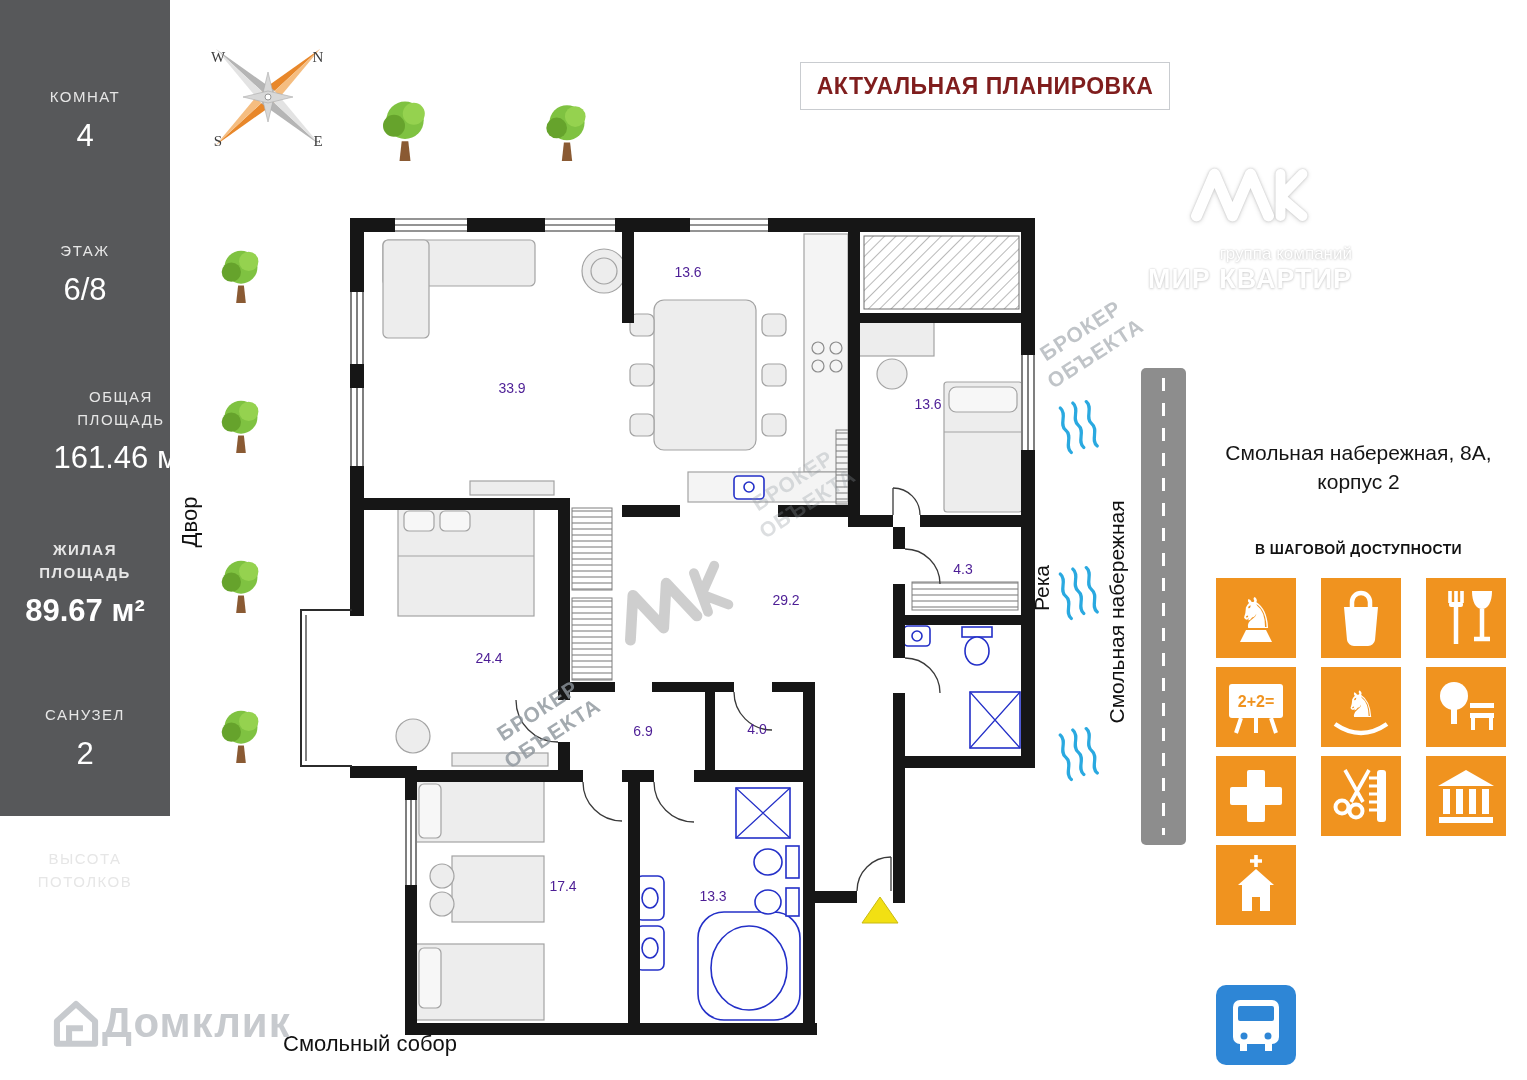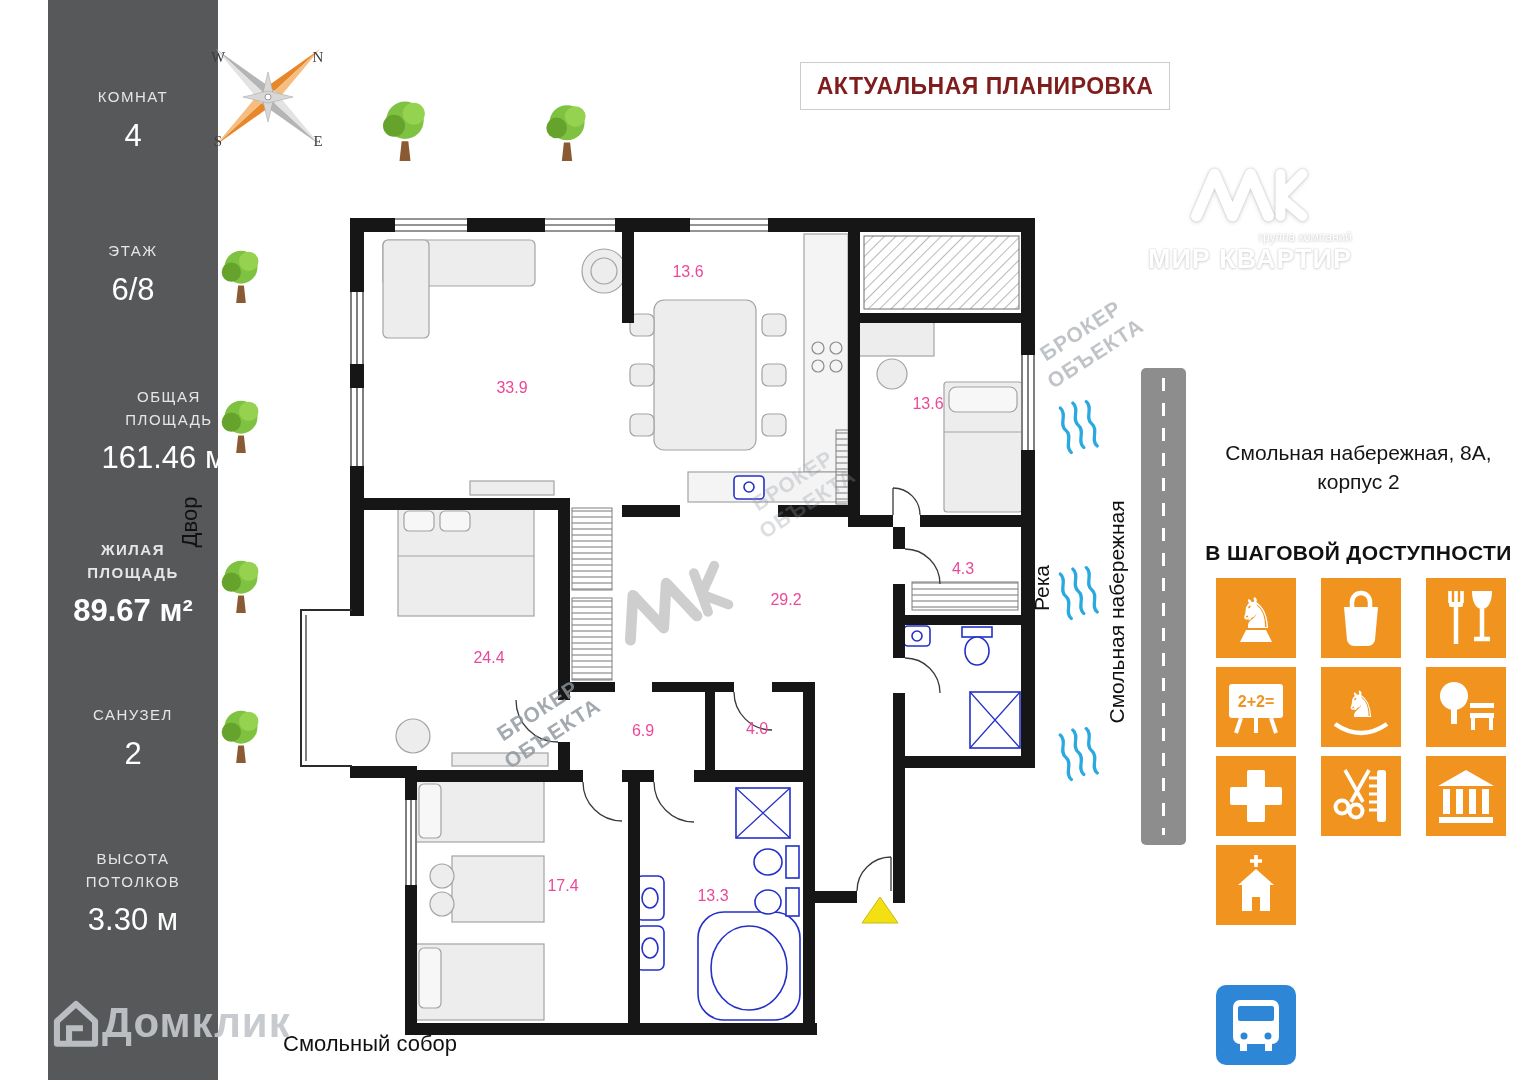--- a/index.html
+++ b/index.html
@@ -1,59 +1,59 @@
 <!DOCTYPE html>
 <html style="--accent-orange: #F0931F; --bus-blue: #2E86D6; --fixture-blue: #2430C8; --road-gray: #8D8D8D; --sidebar-gray: #57585A; --tree-green: #7FC241; --water-blue: #2AA9E0; --entry-yellow: #F2E013; --wall-black: #161616;"><head>
 <meta charset="utf-8">
 <style>
   html,body{margin:0;padding:0;background:#fff;font-family:"Liberation Sans",sans-serif;}
   .stage{position:relative;width:1527px;height:1080px;background:#fff;overflow:hidden;}
 
   
-  .sidebar{position:absolute;left:0;top:0;width:170px;height:1080px;background:var(--sidebar-gray,#57585A);margin-left:48px;}
+  .sidebar{position:absolute;left:0;top:0;width:170px;height:816px;background:var(--sidebar-gray,#57585A);}
   .stat{position:absolute;left:0;width:170px;text-align:center;color:#fff;}
   .stat-label{font-size:15px;letter-spacing:1.5px;color:#e6e6e6;width:132px;margin:0 auto;line-height:1.5;}
   .stat-value{font-size:31px;margin-top:9px;color:#fff;}
 
   
   .plan-header{position:absolute;left:800px;top:62px;width:368px;height:46px;border:1px solid #c9ccd0;
     display:flex;align-items:center;justify-content:center;font-size:23px;font-weight:bold;
     letter-spacing:.5px;color:#7f1d1d;background:#fff;}
 
   
   .brand{position:absolute;left:1120px;top:164px;width:232px;text-align:right;color:#fff;}
   .brand svg{width:205px;height:60px;color:#fff;margin-left:27px;
     filter:drop-shadow(0 0 1px #c2c2c2) drop-shadow(0 1px 2px #e0e0e0);}
-  .brand-line1{font-size:12px;margin-top:2px;text-shadow:0 0 2px #c6c6c6,0 1px 3px #dcdcdc;}
+  .brand-line1{font-size:17px;margin-top:16px;text-shadow:0 0 2px #c6c6c6,0 1px 3px #dcdcdc;}
   .brand-line2{font-size:27px;font-weight:bold;letter-spacing:1px;text-shadow:0 0 2px #c6c6c6,0 1px 3px #dcdcdc;}
 
   
   .address{position:absolute;left:1190px;top:438px;width:337px;text-align:center;font-size:21px;line-height:1.4;color:#151515;}
-  .nearby-title{position:absolute;left:1190px;top:541px;width:337px;text-align:center;font-size:21px;font-weight:bold;letter-spacing:.4px;color:#111;}
+  .nearby-title{position:absolute;left:1190px;top:541px;width:337px;text-align:center;font-size:14px;font-weight:bold;letter-spacing:.4px;color:#111;}
   .amenities{position:absolute;left:1216px;top:578px;width:290px;display:grid;grid-template-columns:repeat(3,80px);gap:9px 25px;}
   .tile{width:80px;height:80px;background:var(--accent-orange,#F0931F);display:flex;align-items:center;justify-content:center;}
   .tile svg{width:80px;height:80px;display:block;}
   .bus-tile{position:absolute;left:1216px;top:985px;width:80px;height:80px;background:var(--bus-blue,#2E86D6);border-radius:10px;}
   .bus-tile svg{width:80px;height:80px;display:block;}
 
   
   .road{position:absolute;left:1141px;top:368px;width:45px;height:477px;background:var(--road-gray,#8D8D8D);border-radius:5px;}
   .road::after{content:"";position:absolute;left:50%;top:10px;bottom:10px;width:3px;margin-left:-1.5px;
     background:repeating-linear-gradient(to bottom,#fff 0 13px,transparent 13px 25px);}
   .vlabel{position:absolute;white-space:nowrap;transform:translate(-50%,-50%) rotate(-90deg);font-size:21px;color:#111;}
   .landmark{position:absolute;left:283px;top:1031px;font-size:22px;color:#111;}
 
   
   .tree{position:absolute;}
   .waves{position:absolute;transform:rotate(-14deg);}
   .compass{position:absolute;left:202px;top:36px;}
   .plan-svg{position:absolute;left:285px;top:200px;}
 
   
-  .room-label{position:absolute;transform:translate(-50%,-50%);font-size:16px;color:#ec4899;}
+  .room-label{position:absolute;transform:translate(-50%,-50%);font-size:14px;color:#4c1d95;}
 
   
   .wm-broker{position:absolute;text-align:center;font-weight:bold;font-size:21px;line-height:1.3;
     letter-spacing:1px;color:#8d959c;transform:translate(-50%,-50%) rotate(-33deg);}
   .wm-mk{position:absolute;left:612px;top:572px;width:120px;height:60px;color:#a7a7a7;opacity:.55;transform:rotate(-20deg);}
   .domclick{position:absolute;left:50px;top:994px;display:flex;align-items:center;color:#c3c6ca;opacity:.92;}
   .domclick svg{width:52px;height:58px;}
   .domclick-text{font-size:42px;font-weight:bold;letter-spacing:1px;}
 </style>
 </head>

